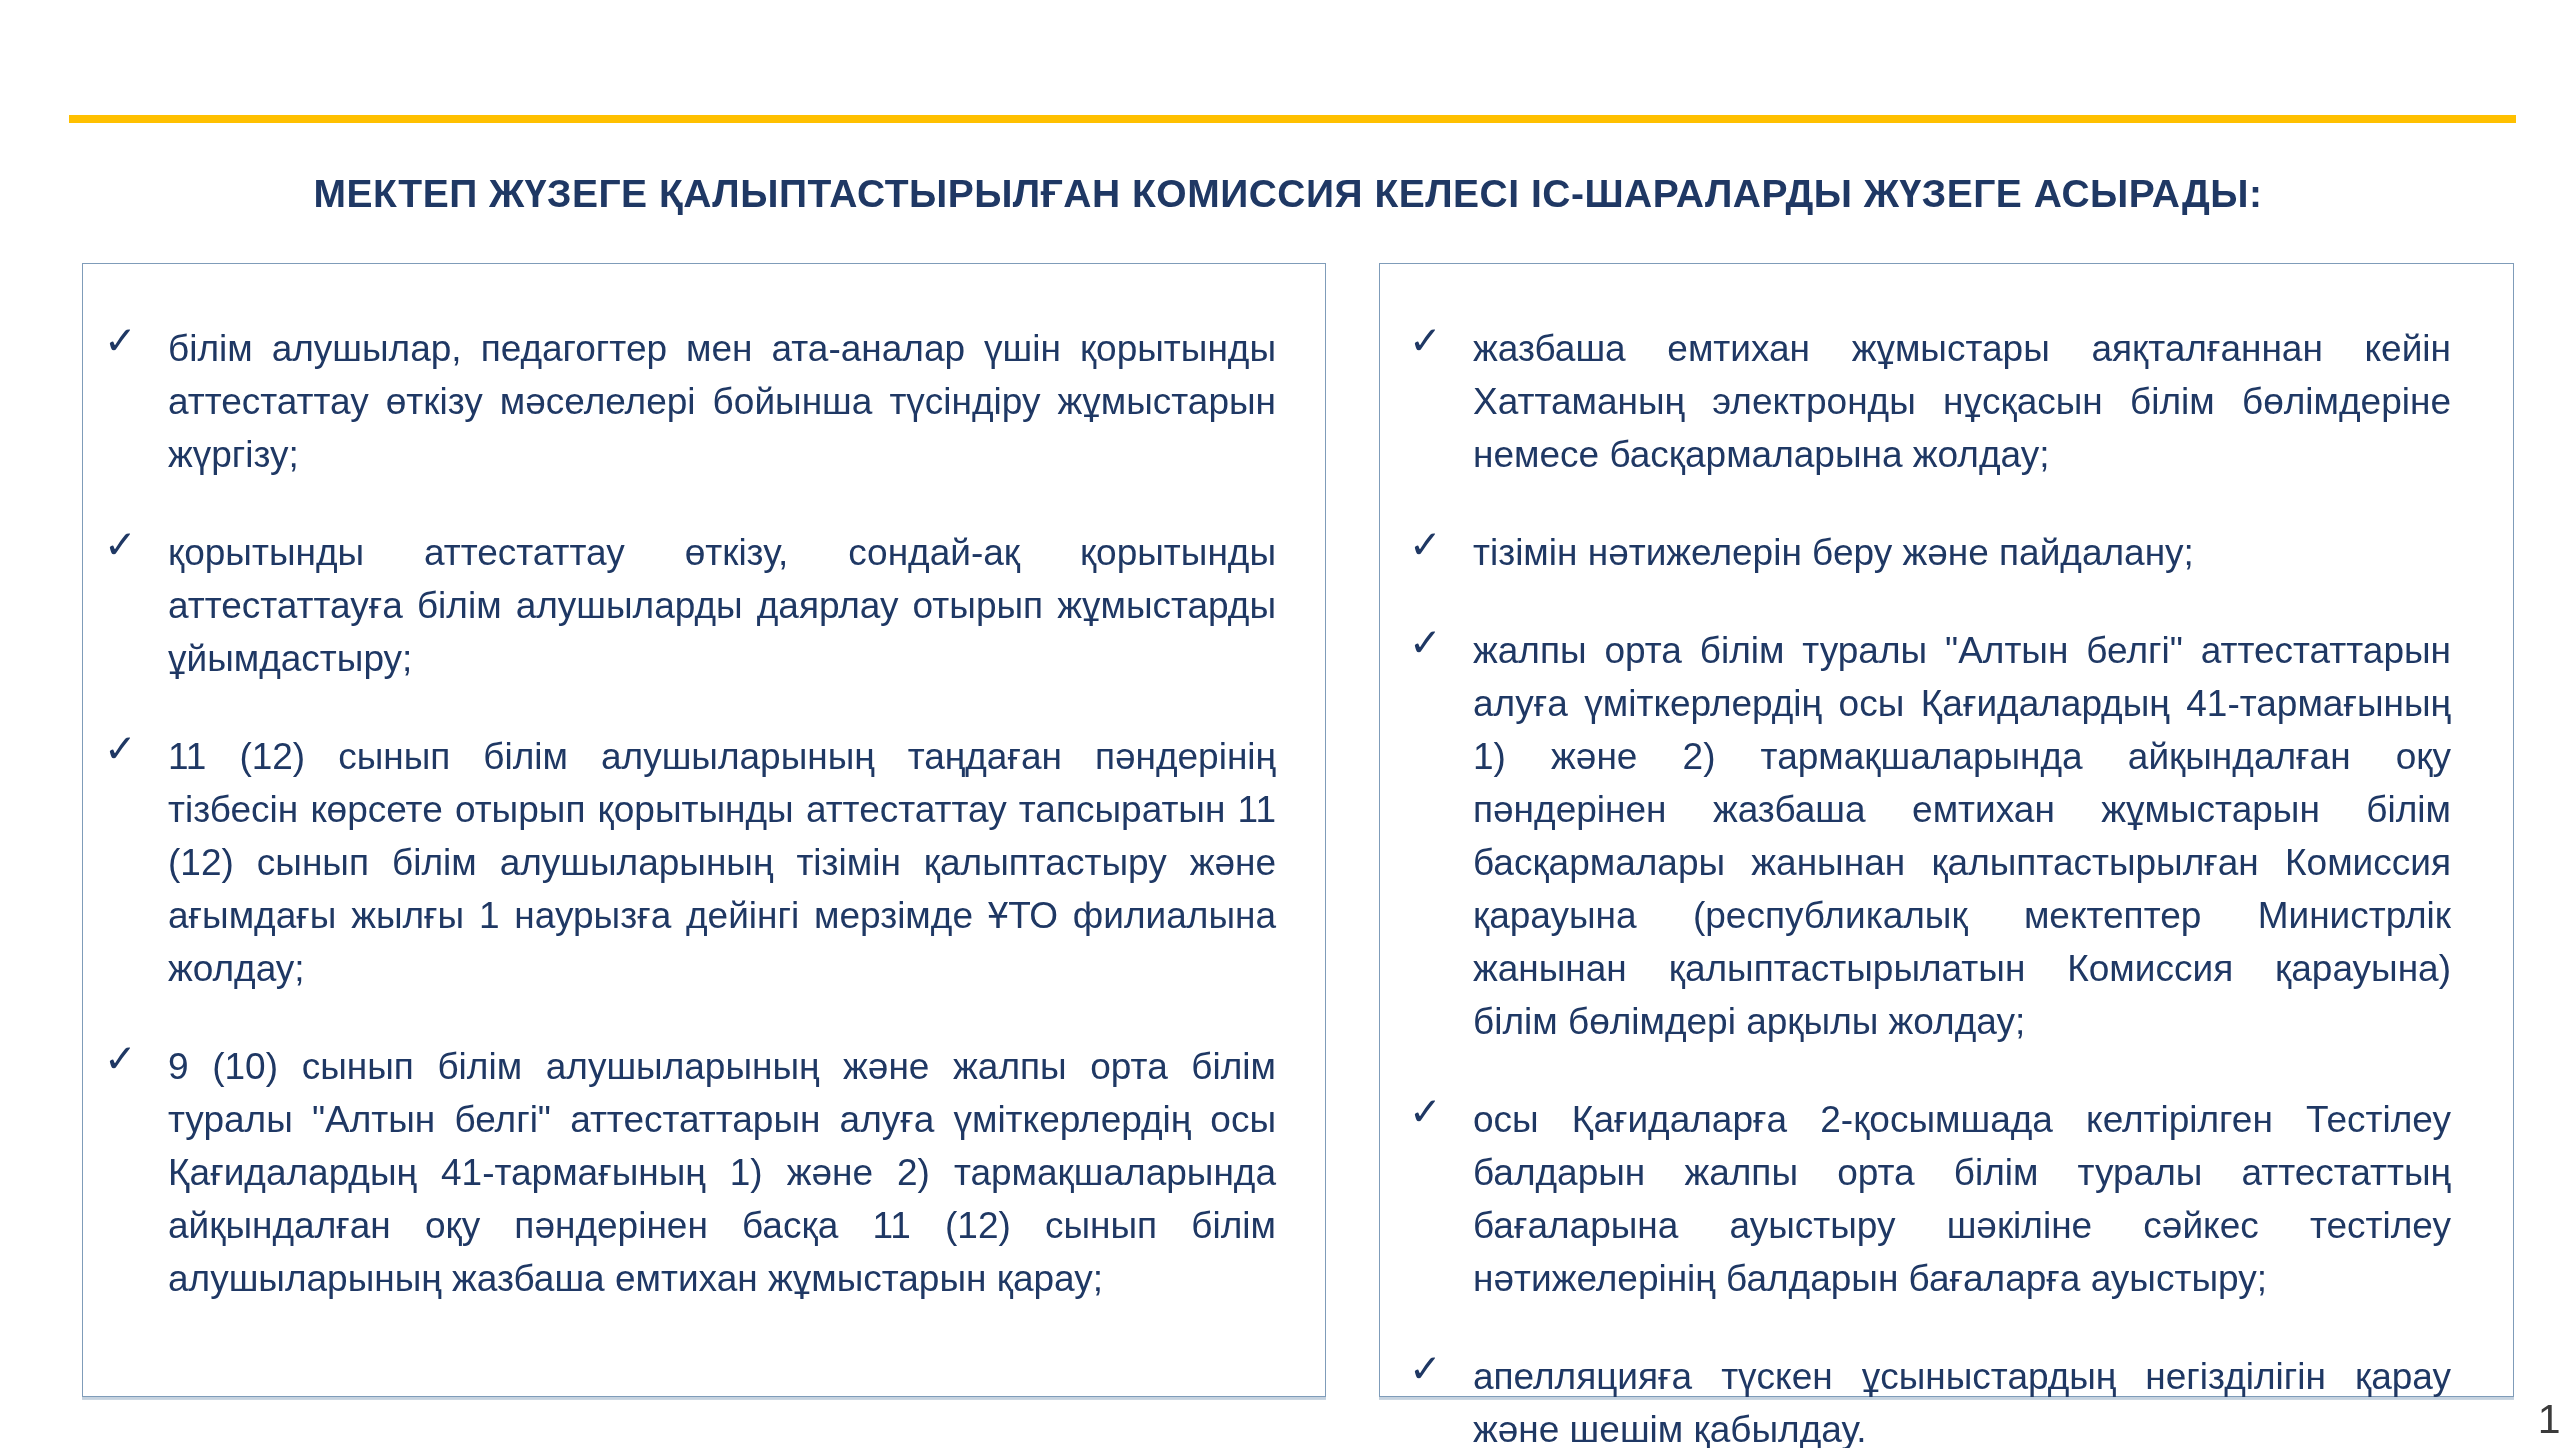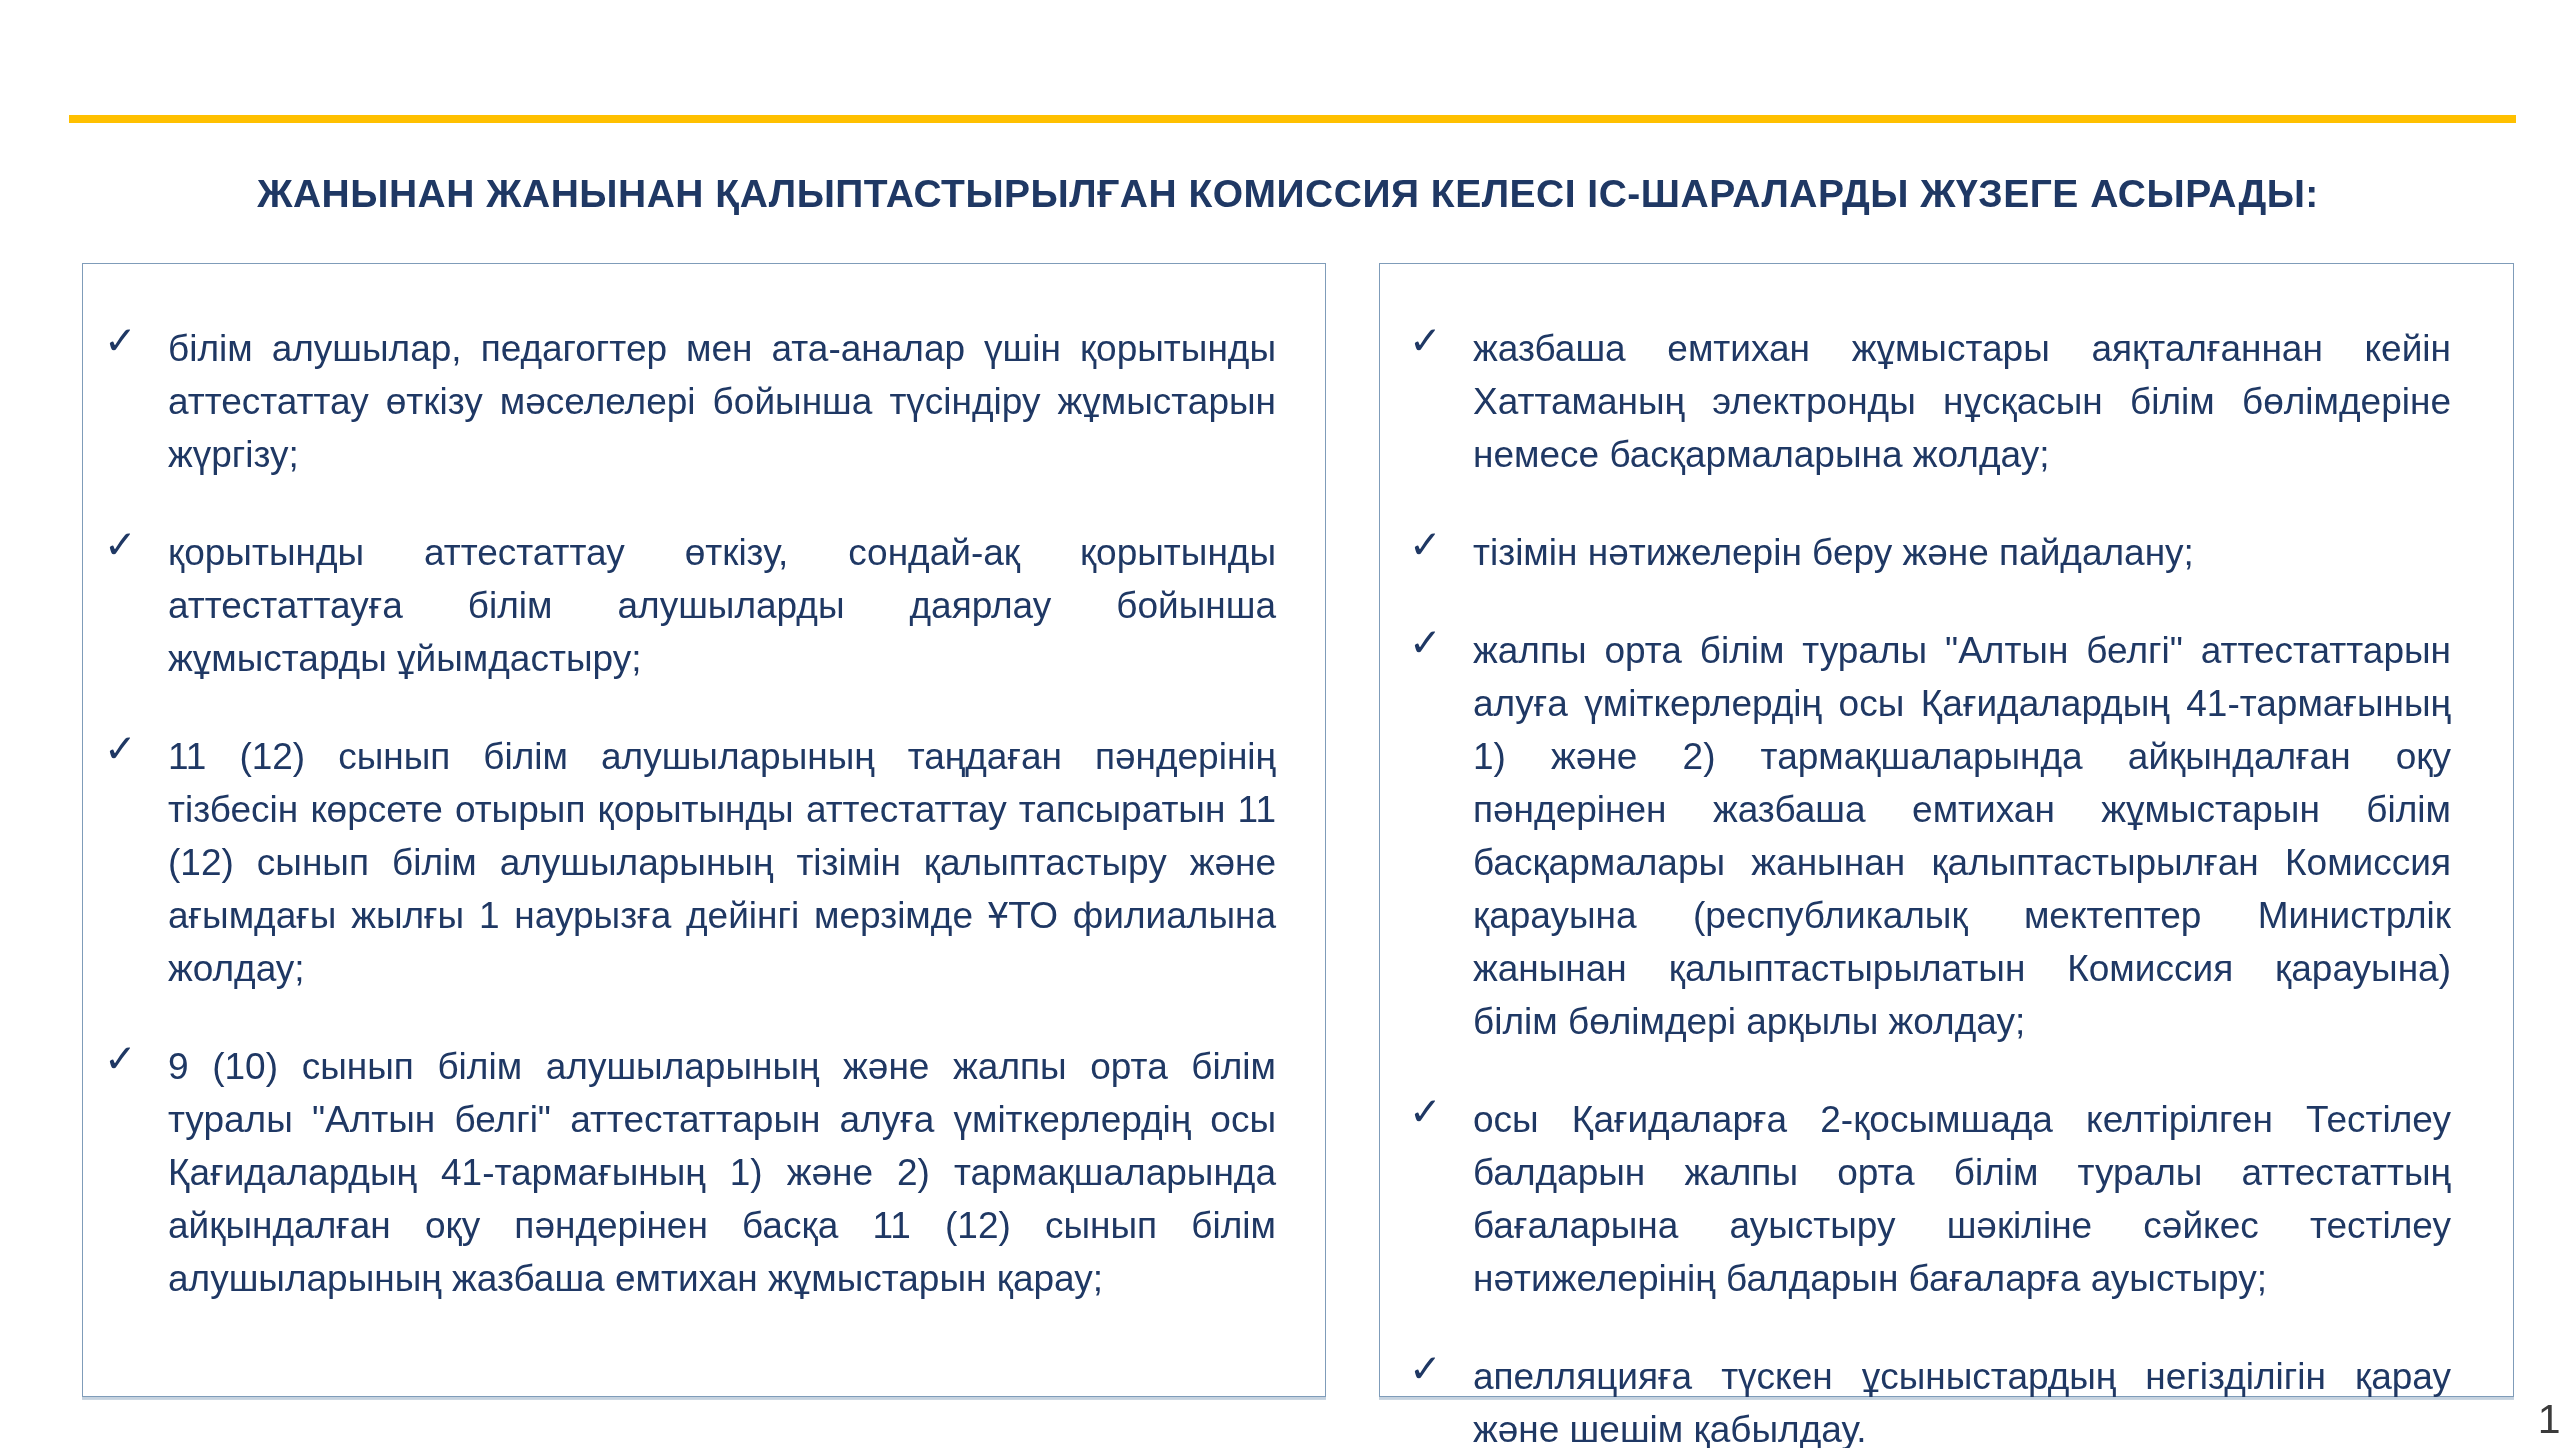--- a/index.html
+++ b/index.html
@@ -82,30 +82,30 @@
     color: #3b3b3b;
   }
 </style>
 </head>
 <body>
 
 <div class="slide">
 
   <div class="accent-line"></div>
 
-  <div class="slide-title">ЖАНЫНАН ЖАНЫНАН ҚАЛЫПТАСТЫРЫЛҒАН КОМИССИЯ КЕЛЕСІ ІС-ШАРАЛАРДЫ ЖҮЗЕГЕ АСЫРАДЫ:</div>
+  <div class="slide-title">МЕКТЕП ЖҮЗЕГЕ ҚАЛЫПТАСТЫРЫЛҒАН КОМИССИЯ КЕЛЕСІ ІС-ШАРАЛАРДЫ ЖҮЗЕГЕ АСЫРАДЫ:</div>
 
   <div class="content-box box-left">
     <div class="bullet">
       <span class="check">✓</span>
       <p class="btext">білім алушылар, педагогтер мен ата-аналар үшін қорытынды аттестаттау өткізу мәселелері бойынша түсіндіру жұмыстарын жүргізу;</p>
     </div>
     <div class="bullet">
       <span class="check">✓</span>
-      <p class="btext">қорытынды аттестаттау өткізу, сондай-ақ қорытынды аттестаттауға білім алушыларды даярлау бойынша жұмыстарды ұйымдастыру;</p>
+      <p class="btext">қорытынды аттестаттау өткізу, сондай-ақ қорытынды аттестаттауға білім алушыларды даярлау отырып жұмыстарды ұйымдастыру;</p>
     </div>
     <div class="bullet">
       <span class="check">✓</span>
       <p class="btext">11 (12) сынып білім алушыларының таңдаған пәндерінің тізбесін көрсете отырып қорытынды аттестаттау тапсыратын 11 (12) сынып білім алушыларының тізімін қалыптастыру және ағымдағы жылғы 1 наурызға дейінгі мерзімде ҰТО филиалына жолдау;</p>
     </div>
     <div class="bullet">
       <span class="check">✓</span>
       <p class="btext">9 (10) сынып білім алушыларының және жалпы орта білім туралы "Алтын белгі" аттестаттарын алуға үміткерлердің осы Қағидалардың 41-тармағының 1) және 2) тармақшаларында айқындалған оқу пәндерінен басқа 11 (12) сынып білім алушыларының жазбаша емтихан жұмыстарын қарау;</p>
     </div>
   </div>

